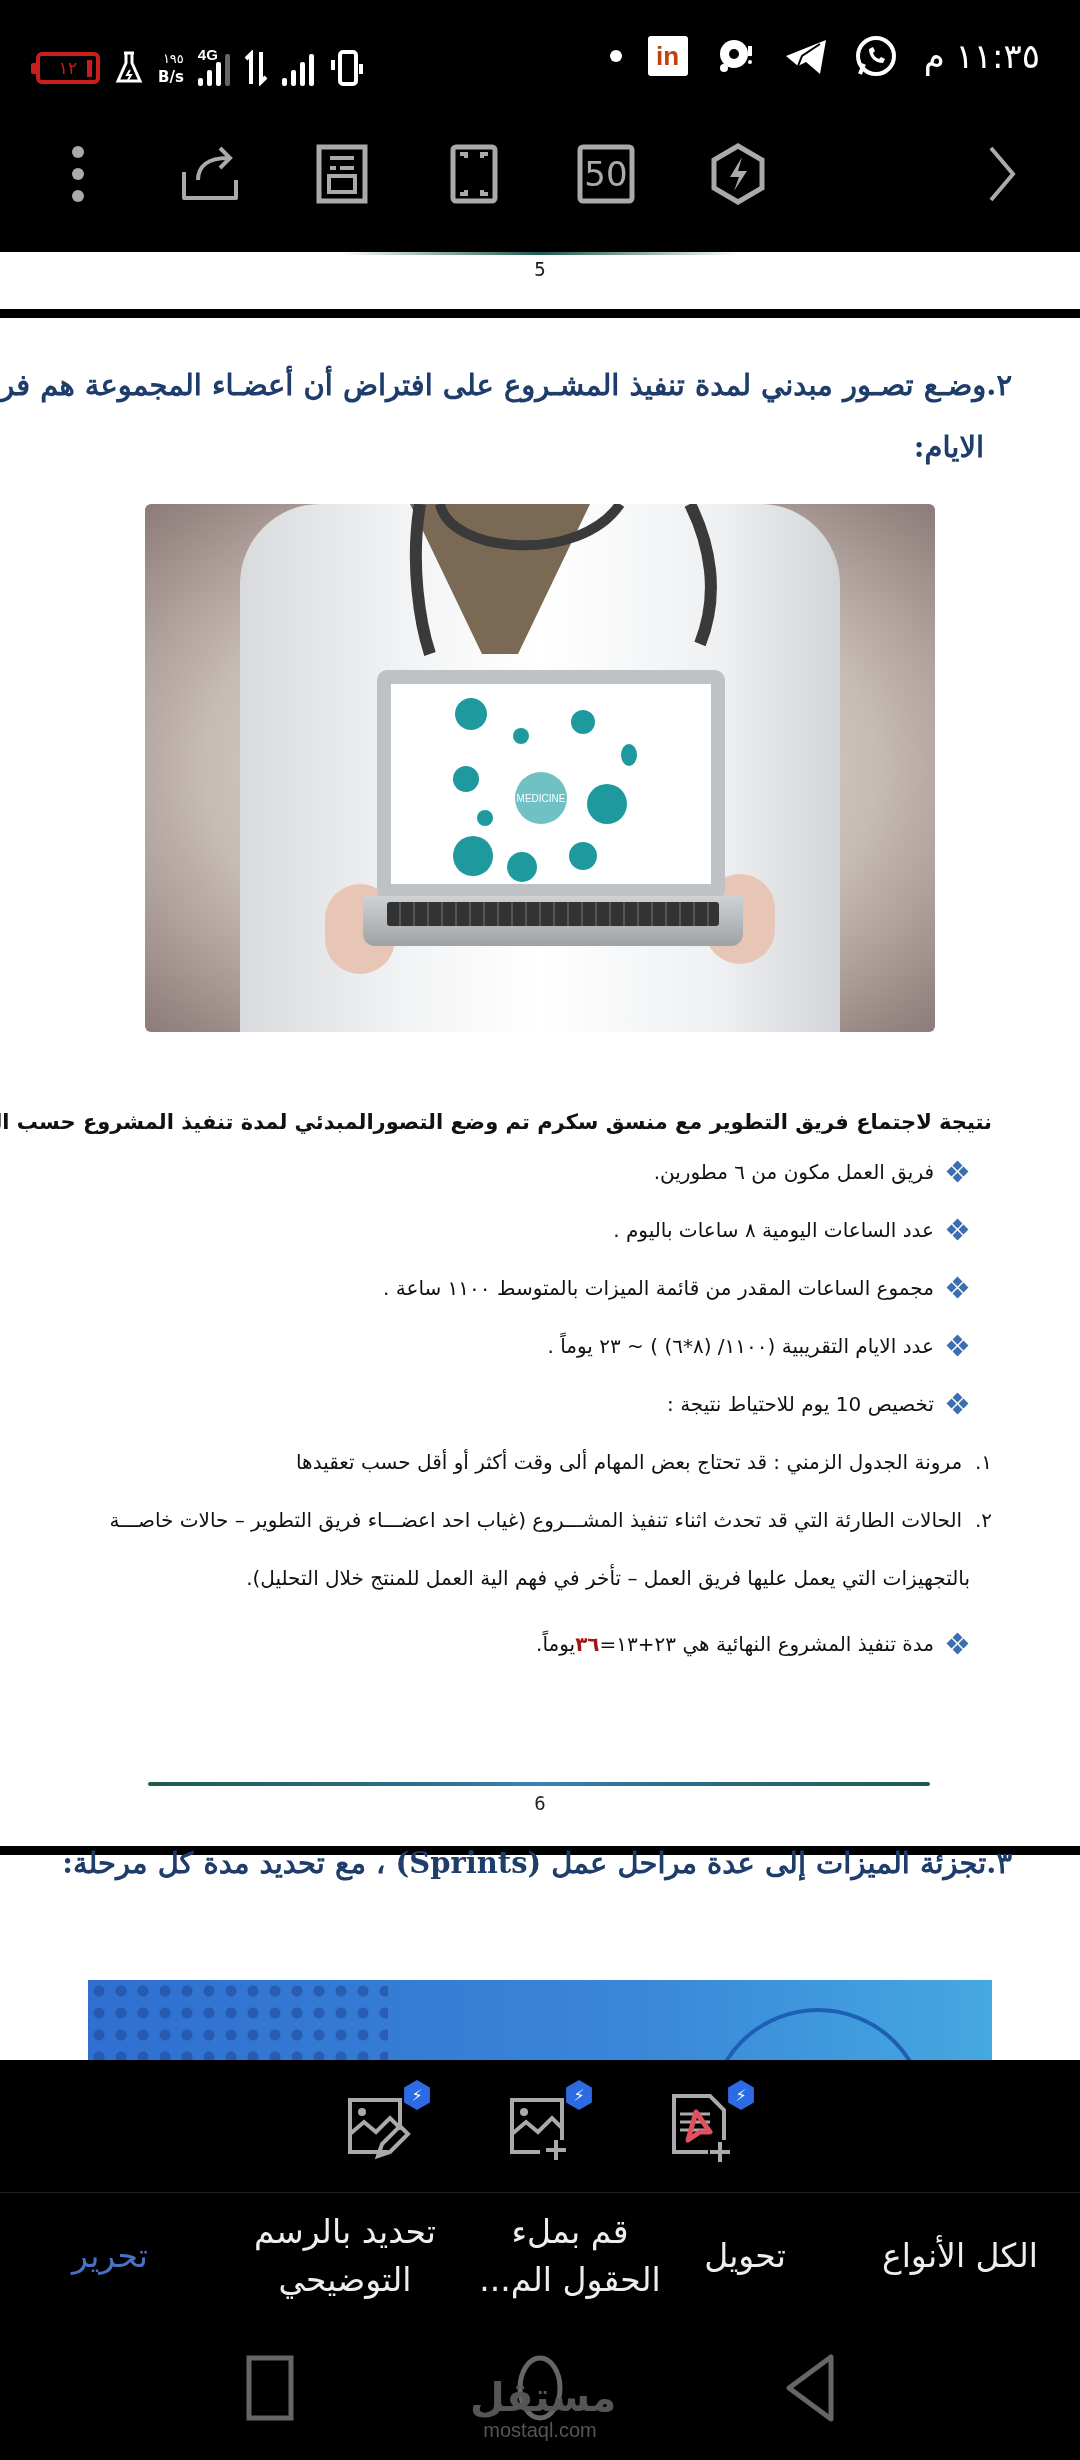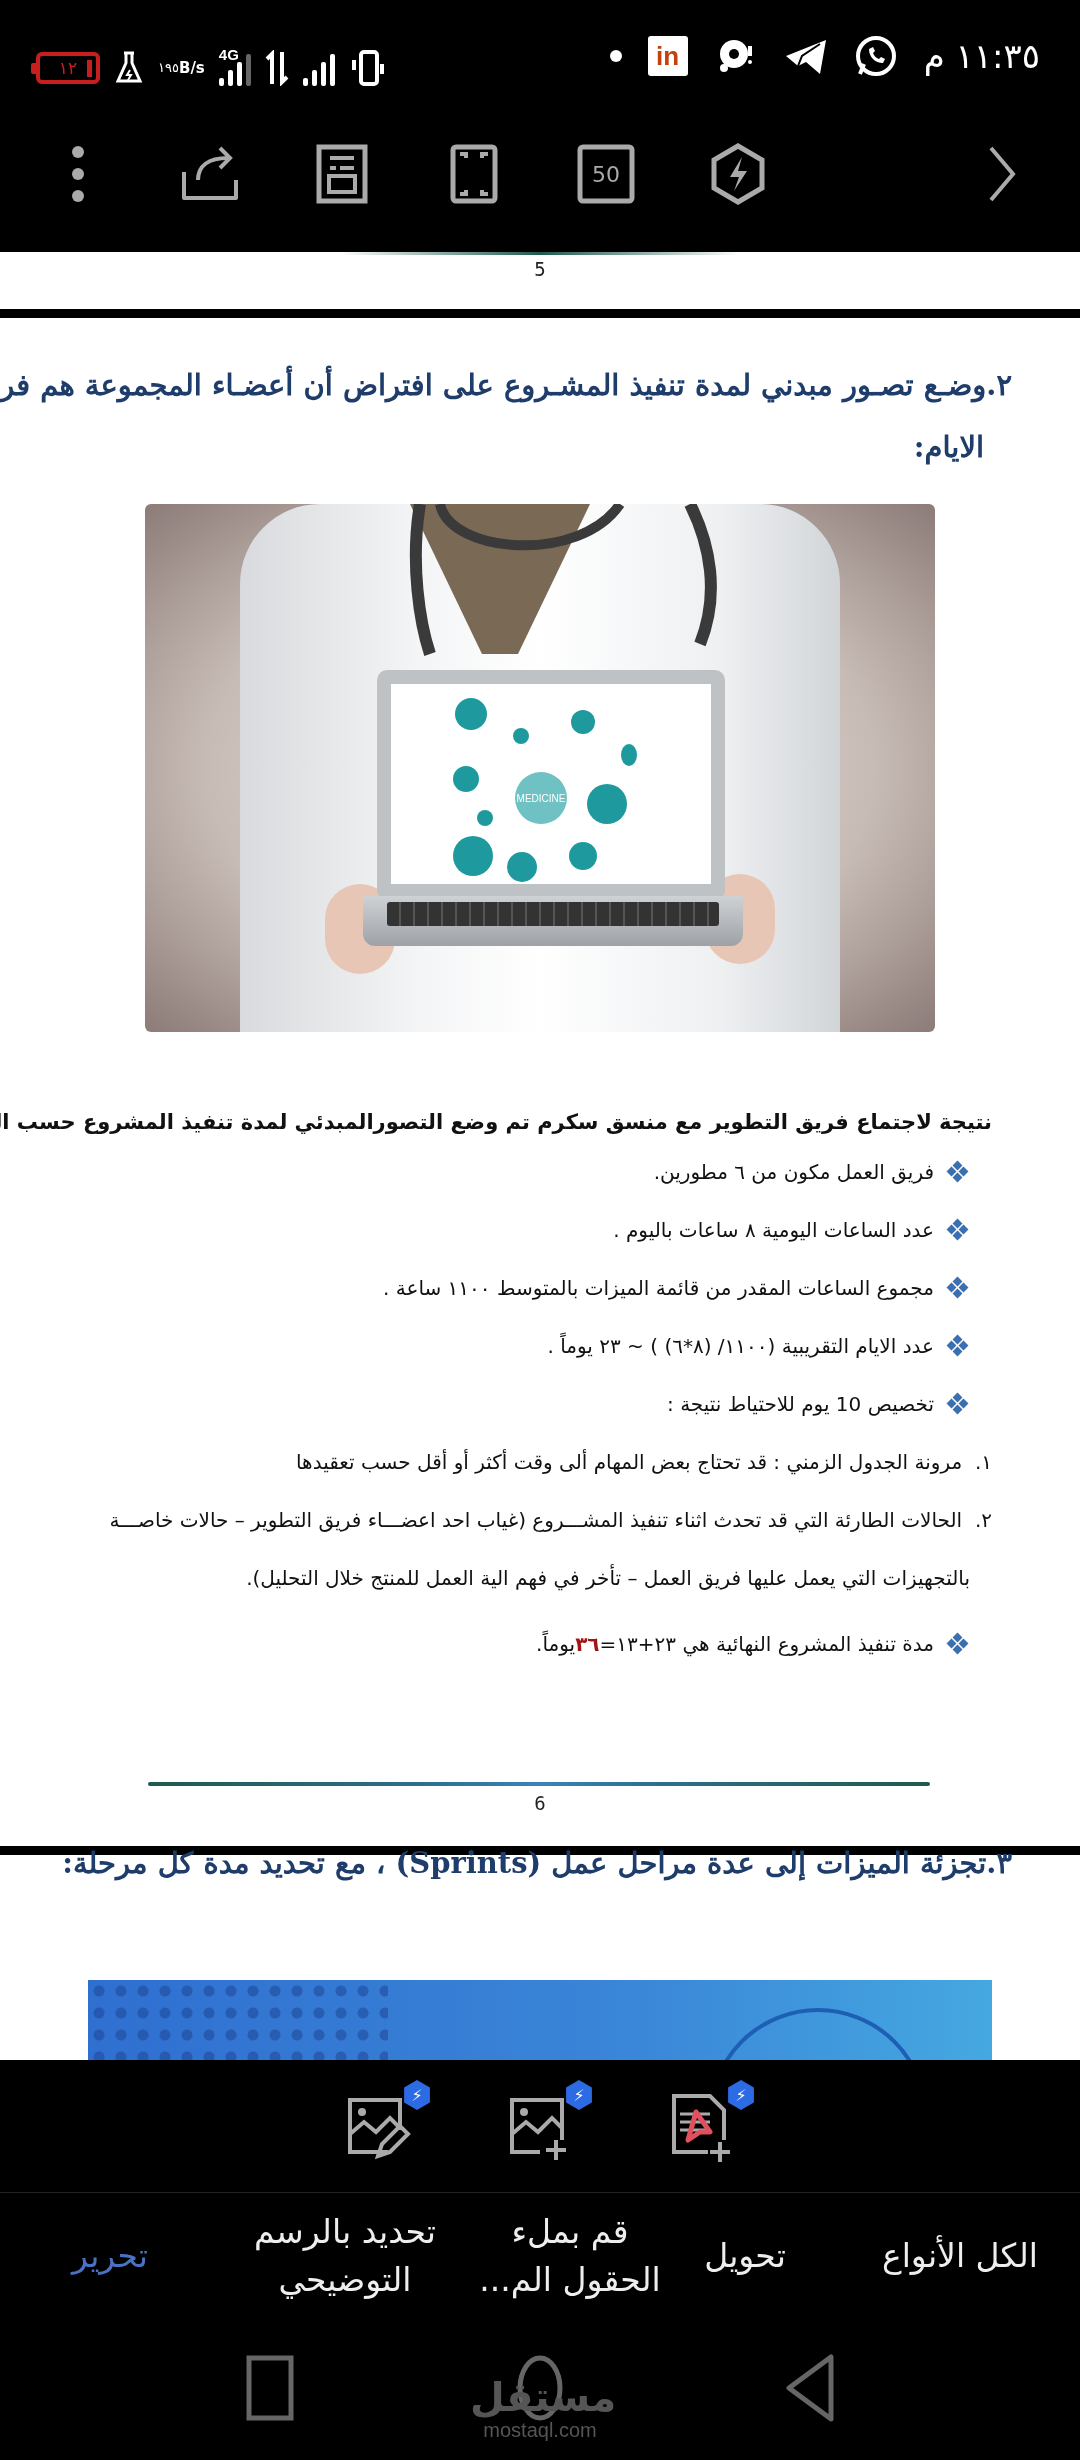--- a/index.html
+++ b/index.html
@@ -5,21 +5,21 @@
     * { box-sizing: border-box; margin: 0; padding: 0; }
     html, body { width: 1080px; height: 2460px; background: #000; overflow: hidden; }
     body { font-family: "Liberation Sans", "DejaVu Sans", sans-serif; position: relative; }
 
     
     .status-bar { position: absolute; top: 0; left: 0; width: 1080px; height: 110px; background: #000; color: #fff; }
     .sb-left { position: absolute; left: 36px; top: 28px; height: 56px; display: flex; align-items: center; gap: 14px; margin-top: 12px; }
     .battery { width: 64px; height: 32px; border: 4px solid #c81e1e; border-radius: 6px; position: relative; display: flex; align-items: center; justify-content: center; color: #c81e1e; font-size: 17px; font-family: "DejaVu Sans", sans-serif; }
     .battery::before { content: ""; position: absolute; left: -9px; top: 7px; width: 5px; height: 11px; background: #c81e1e; border-radius: 2px 0 0 2px; }
     .battery::after { content: ""; position: absolute; right: 4px; top: 4px; width: 5px; height: 17px; background: #c81e1e; }
-    .netspeed { display: flex; align-items: flex-start; font-size: 15px; line-height: 18px; font-weight: bold; font-family: "DejaVu Sans", sans-serif; }
+    .netspeed { display: flex; flex-direction: column; align-items: flex-end; font-size: 15px; line-height: 18px; font-weight: bold; font-family: "DejaVu Sans", sans-serif; }
     .netspeed .num { font-size: 13px; font-weight: normal; }
     .sig { display: flex; align-items: flex-end; gap: 4px; height: 36px; position: relative; }
     .sig span { display: block; width: 5px; background: #fff; border-radius: 2px; }
     .sig .dim { background: #666; }
     .sig .tag { position: absolute; top: -8px; left: 0; font-size: 15px; font-weight: bold; width: auto; background: none; }
     .sb-right { position: absolute; right: 40px; top: 28px; height: 56px; display: flex; align-items: center; gap: 26px; }
     .clock { font-size: 34px; font-family: "DejaVu Sans", sans-serif; }
     .dot-sm { width: 12px; height: 12px; background: #fff; border-radius: 50%; }
     .li-icon { width: 40px; height: 40px; background: #fff; color: #c2410c; border-radius: 3px; font-weight: bold; font-size: 26px; display: flex; align-items: center; justify-content: center; font-family: "Liberation Sans", sans-serif; }
 
@@ -164,21 +164,21 @@
   <div class="tb-btn" style="left:442px;">
     <svg width="48" height="60" viewBox="0 0 48 60">
         <rect x="3" y="3" width="42" height="54" rx="3" fill="none" stroke="#aaa" stroke-width="5"></rect>
         <path d="M10 10h6v4M38 10h-6v4M10 50h6v-4M38 50h-6v-4" stroke="#aaa" stroke-width="4" fill="none"></path>
       </svg>
   </div>
   <div class="tb-btn" style="left:574px;">
     <svg width="58" height="60" viewBox="0 0 58 60">
         <rect x="3" y="3" width="52" height="54" rx="3" fill="none" stroke="#aaa" stroke-width="5"></rect>
       </svg>
-    <span style="position:absolute;color:#aaa;font-size:22px;font-family:'DejaVu Sans',sans-serif;">50</span>
+    <span style="position:absolute;color:#aaa;font-size:34px;font-family:'DejaVu Sans',sans-serif;">50</span>
   </div>
   <div class="tb-btn" style="left:706px;">
     <svg width="56" height="62" viewBox="0 0 56 62">
         <path d="M28 3l24 14v28L28 59 4 45V17z" fill="none" stroke="#aaa" stroke-width="5"></path>
         <path d="M32 14L20 34h9l-5 14 13-20h-9z" fill="#aaa"></path>
       </svg>
   </div>
   <div class="tb-btn" style="left:970px;">
     <svg width="30" height="60" viewBox="0 0 30 60">
         <path d="M4 4l22 26L4 56" fill="none" stroke="#aaa" stroke-width="4"></path>

